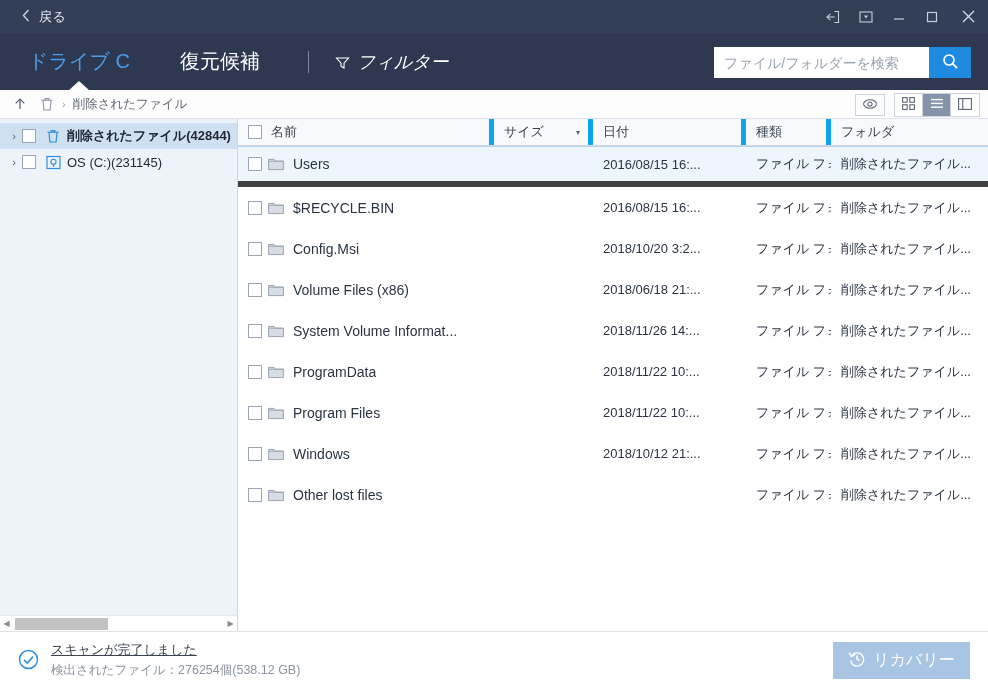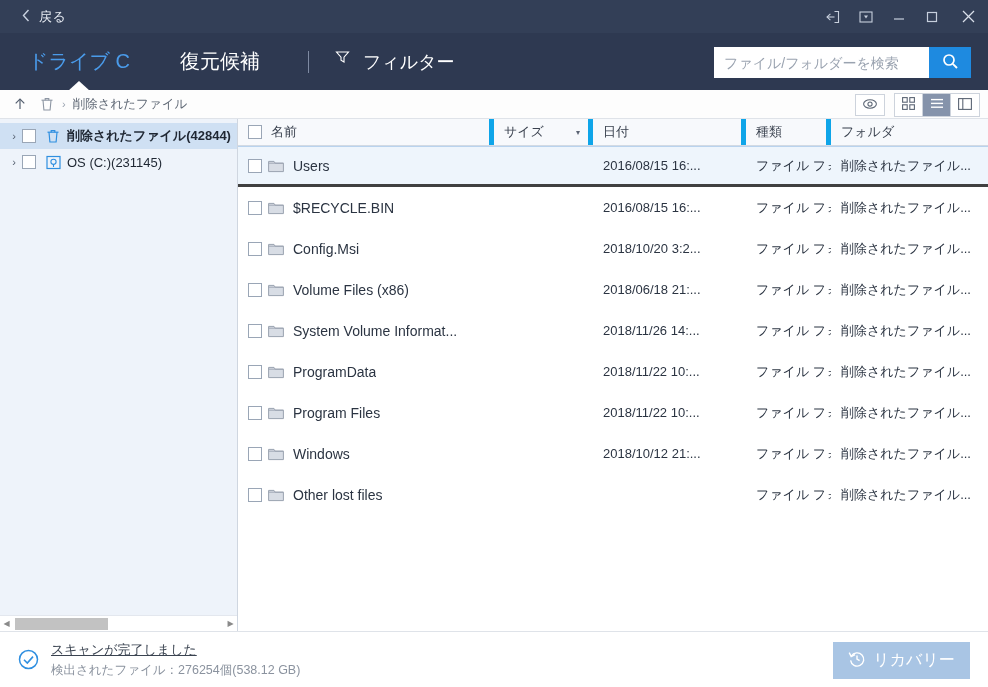--- a/index.html
+++ b/index.html
@@ -42,21 +42,21 @@
   .nav-tab.active { color: #4a9bea; }
   .nav-tab.active::after {
     content: ""; position: absolute; left: 50%; transform: translateX(-50%);
     bottom: -1px; width: 0; height: 0;
     border-left: 11px solid transparent; border-right: 11px solid transparent;
     border-bottom: 10px solid #ffffff;
   }
   #tab-drive { margin-left: 20px; }
   #tab-cand { margin-left: 34px; }
   .nav-sep { width: 1px; height: 22px; background: #7e8aa2; margin: 0 26px 0 40px; }
-  .filter-btn { display: flex; align-items: flex-start; gap: 13px; cursor: pointer; }
+  .filter-btn { display: flex; align-items: flex-end; gap: 7px; cursor: pointer; font-style: italic; }
   .filter-label { font-size: 18px; color: #ffffff; }
 
   .searchwrap { position: absolute; right: 17px; top: 14px; display: flex; height: 31px; }
   .searchbox {
     width: 215px; height: 31px; background: #fff; border: none; outline: none;
     font-size: 14px; color: #333; padding: 0 10px;
     font-family: "Liberation Sans", sans-serif;
   }
   .searchbox::placeholder { color: #9aa3b0; }
   .searchbtn {
@@ -138,21 +138,21 @@
   }
   .sortcaret { position: absolute; right: 8px; color: #5b6473; font-size: 8px; }
   .c-name { width: 256px; flex: 0 0 256px; }
   .c-size { width: 99px; flex: 0 0 99px; }
   .c-date { width: 153px; flex: 0 0 153px; }
   .c-type { width: 85px; flex: 0 0 85px; }
   .c-folder { flex: 1 1 auto; min-width: 0; }
 
   .rows { flex: 1 1 auto; overflow: hidden; }
   .row { height: 41px; display: flex; align-items: center; cursor: pointer; }
-  .row.sel { background: #eef5fc; border-top: 1px solid #b9d3ee; border-bottom: 3px solid #404040; }
+  .row.sel { background: #eef5fc; border-top: 1px solid #b9d3ee; border-bottom: 6px solid #404040; }
   .cell {
     display: flex; align-items: center; font-size: 13.5px; color: #2b3442;
     padding-left: 10px; white-space: nowrap; overflow: hidden; text-overflow: ellipsis;
   }
   .cell.c-name { font-size: 14px; }
   .cell.small { font-size: 13px; color: #2b3442; }
   .rowcheck {
     width: 14px; height: 14px; border: 1px solid #9aa6b6; background: #fff;
     margin-right: 6px; flex: 0 0 14px;
   }

